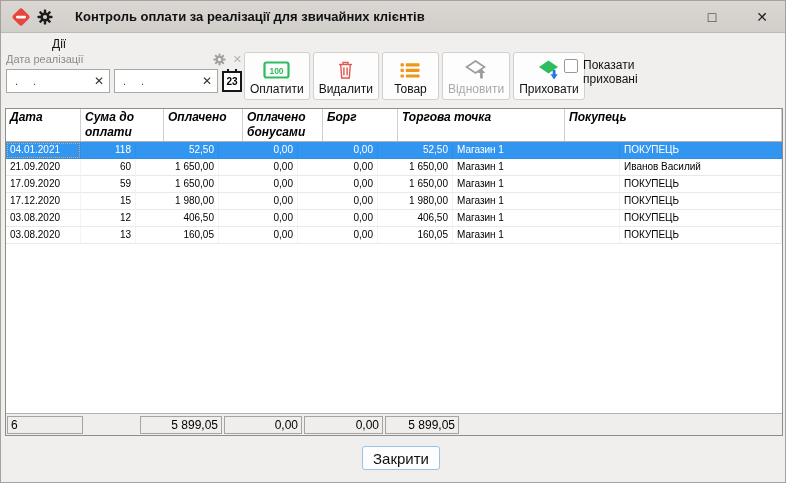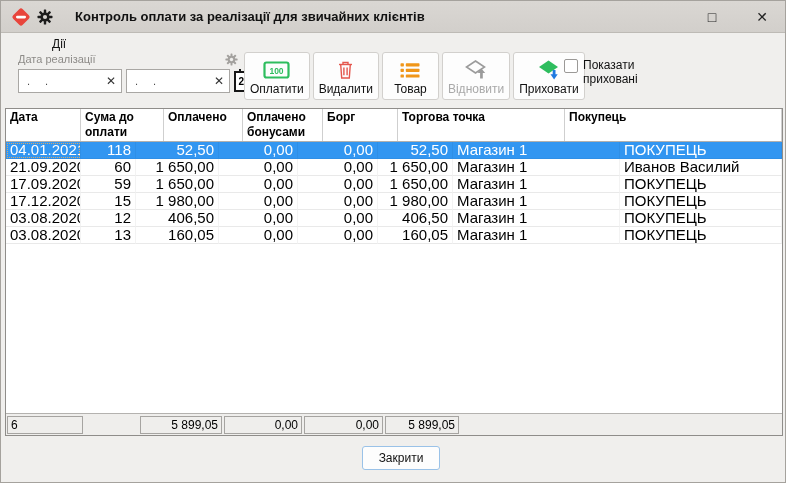--- a/index.html
+++ b/index.html
@@ -19,21 +19,21 @@
   .tb-btn { position:absolute; top:0; width:34px; height:32px; text-align:center;
             line-height:32px; font-size:14px; color:#222; cursor:default; }
   .tb-max { left:694px; }
   .tb-close { left:744px; }
 
   
   .menubar { position:absolute; left:0; top:33px; width:100%; height:18px;padding-left:43px; }
   .menu-item { margin-left:8px; font-size:12px; color:#111; display:inline-block; }
 
   
-  .date-group { position:absolute; left:5px; top:51px; width:236px;margin-left:12px; }
+  .date-group { position:absolute; left:5px; top:51px; width:236px; }
   .date-label-row { display:flex; align-items:center; height:14px; }
   .date-label { font-size:11px; color:#8d8b88; }
   .mini-gear { margin-left:auto; width:13px; height:13px; display:flex; }
   .mini-x { margin-left:7px; font-size:11px; color:#b3b1ae; line-height:13px; }
   .date-inputs-row { display:flex; margin-top:3px; align-items:center; }
   .date-input { position:relative; width:104px; height:24px; background:#fff;
                 border:1px solid #a9a7a4; }
   .date-input + .date-input { margin-left:4px; }
   .date-ph { position:absolute; left:8px; top:5px; font-size:11px; color:#4a4a4a;
              letter-spacing:6px; }
@@ -57,24 +57,24 @@
   .chk-group { position:absolute; left:563px; top:57px; display:flex; }
   .chk-box { width:14px; height:14px; background:#fff; border:1px solid #9b9997;
              border-radius:2px; flex:none; margin-top:1px; }
   .chk-label { margin-left:5px; font-size:12px; color:#111; width:72px; line-height:14px; }
 
   
   .grid { position:absolute; left:4px; top:107px; width:778px; height:328px;
           background:#fff; border:1px solid #8f8d8a; display:flex; flex-direction:column; }
   .ghead { display:flex; height:33px; background:#fff; border-bottom:1px solid #b2b0ad; }
   .ghead .hc { font-size:12px; font-weight:bold; color:#000; padding:1px 4px;
-               border-right:1px solid #cfcfcf; line-height:15px; overflow:hidden; }
+               border-right:1px solid #cfcfcf; line-height:15px; overflow:hidden;font-style:italic; }
   .gbody { flex:1; background:#fff; overflow:hidden; }
   .grow { display:flex; height:17px; background:#fff; }
-  .grow .cell { font-size:15px; color:#000; line-height:16px; padding:0 4px;
+  .grow .cell { font-size:10px; color:#000; line-height:16px; padding:0 4px;
                 border-right:1px solid #f3f3f3; border-bottom:1px solid #e9e9e9;
                 white-space:nowrap; overflow:hidden; }
   .grow.selected { background:#3296f1; }
   .grow.selected .cell { color:#fff; border-right-color:#2f8fe6; border-bottom-color:#2f8fe6; }
   .grow.selected .cell.focus { outline:1px dotted #d8a869; outline-offset:-2px; }
   .num { text-align:right; }
 
   .c0{width:75px;flex:none} .c1{width:55px;flex:none} .c2{width:83px;flex:none}
   .c3{width:79px;flex:none} .c4{width:80px;flex:none} .c5{width:75px;flex:none}
   .c6{width:167px;flex:none} .c7{flex:1}
@@ -84,21 +84,21 @@
   .sbox { height:18px; line-height:16px; font-size:12px; color:#000;
           background:#efeeec; border:1px solid #a6a4a1; padding:0 3px; flex:none; }
   .sgap { flex:none; }
   .sb0{width:76px} .sg1{width:56px} .sb2{width:82px;margin-left:1px}
   .sb3{width:78px;margin-left:2px} .sb4{width:79px;margin-left:2px}
   .sb5{width:74px;margin-left:2px}
 
   
   .close-btn { position:absolute; left:361px; top:445px; width:78px; height:24px;
                background:#fdfdfd; border:1px solid #9ac2e8; border-radius:3px;
-               font-size:12px; color:#111; font-family:"Liberation Sans",sans-serif; }
+               font-size:15px; color:#111; font-family:"Liberation Sans",sans-serif; }
 </style>
 </head>
 <body>
 
 <div class="window">
 
   <div class="titlebar">
     <span class="app-icon">
       <svg width="22" height="22" viewBox="0 0 22 22">
         <rect x="4.2" y="4.2" width="13.6" height="13.6" rx="2.5" transform="rotate(45 11 11)" fill="#e8453c"></rect>

